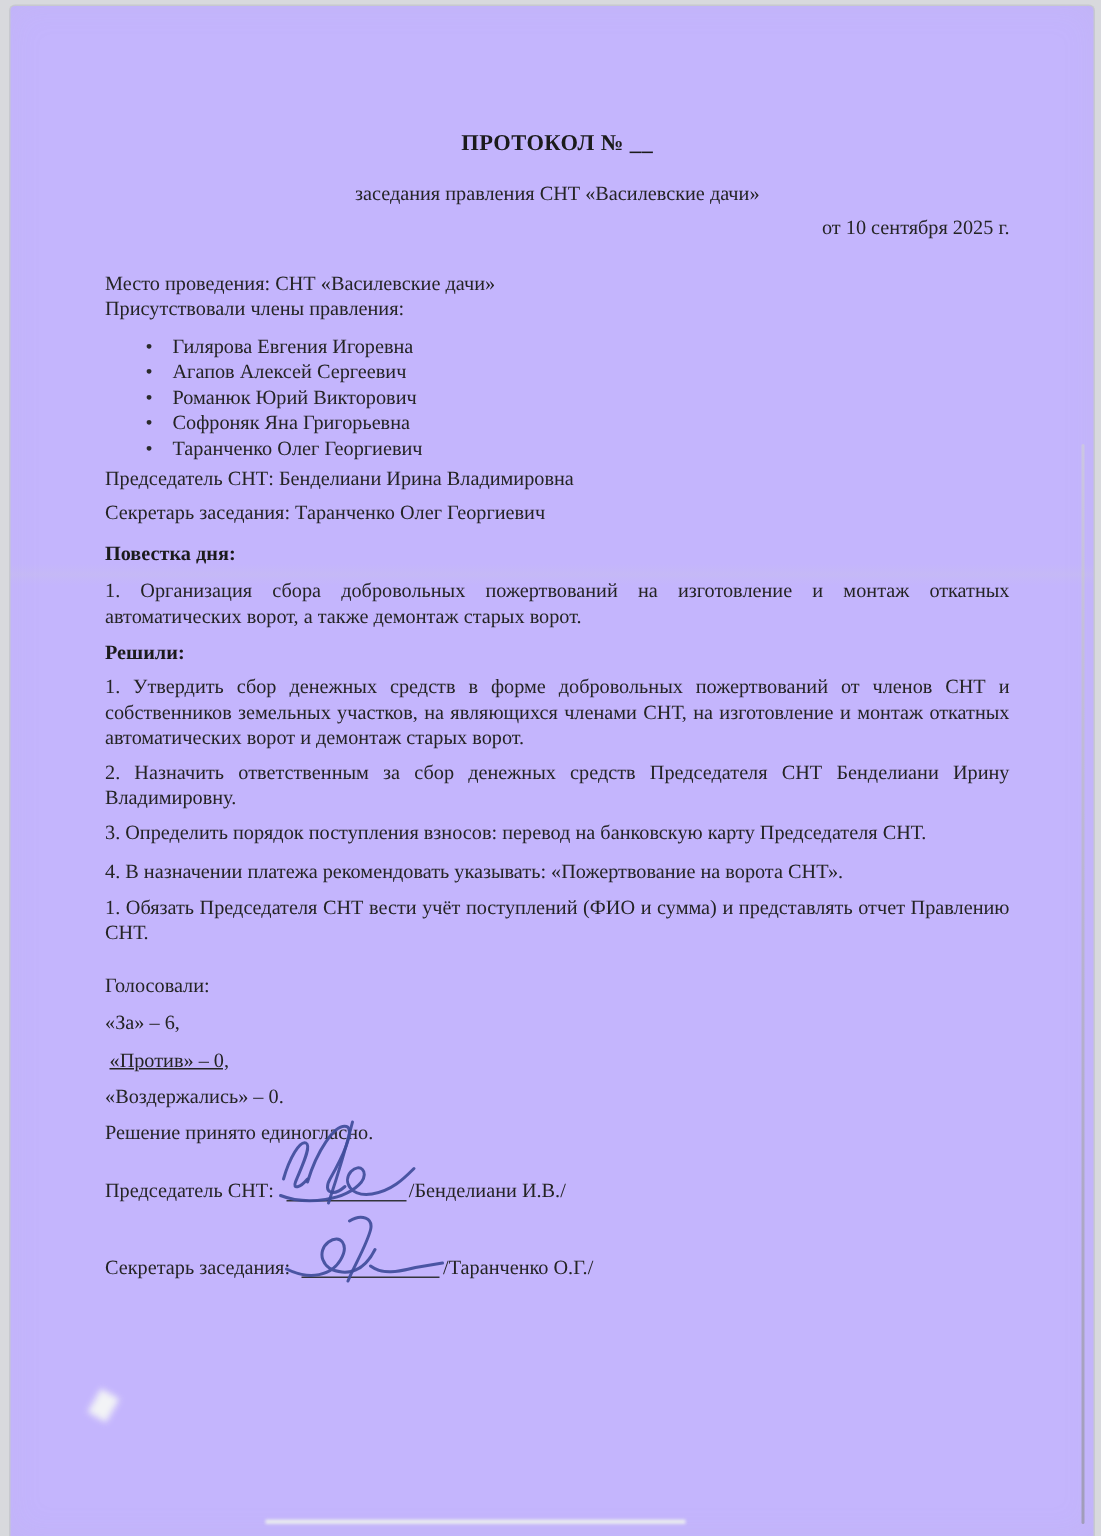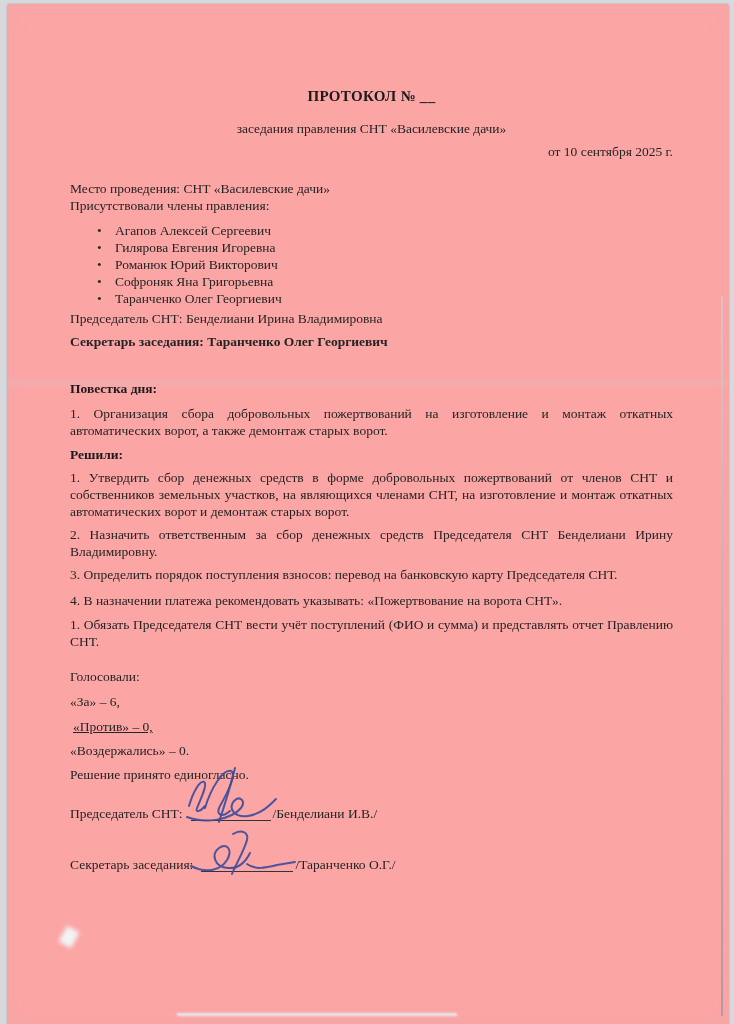--- a/index.html
+++ b/index.html
@@ -3,21 +3,21 @@
 <meta charset="utf-8">
 <style>
   html,body{margin:0;padding:0;}
   body{
     width:734px;height:1024px;position:relative;overflow:hidden;
     background:#d8d9dd;
     font-family:"Liberation Serif","DejaVu Serif",serif;
   }
   .page{
     position:absolute;left:7px;top:4px;right:5px;bottom:0;
-    background:#fca5a5;border-radius:3px 3px 0 0;
+    background:#c4b5fd;border-radius:3px 3px 0 0;
     box-shadow:0 0 0 1px rgba(185,187,194,.55), inset 0 0 22px rgba(178,180,190,.10);
   }
   .edge-line{
     position:absolute;right:6px;top:292px;bottom:8px;width:2px;
     background:linear-gradient(#cfd0d5,#8e9097);opacity:.65;border-radius:1px;
   }
   .crease{
     position:absolute;left:0;right:0;top:372px;height:14px;
     background:linear-gradient(rgba(205,206,212,0), rgba(205,206,212,.16), rgba(205,206,212,0));
     pointer-events:none;
@@ -34,21 +34,21 @@
   .bold{font-weight:bold;color:#1b1b1b;}
   .title{font-size:15px;letter-spacing:.3px;margin-bottom:15px;}
   .subtitle{margin-bottom:6px;}
   .dateline{margin-bottom:20px;text-align:right;}
   .mb0{margin-bottom:0;}
   .mb6{margin-bottom:6px;}
   .mb7{margin-bottom:7px;}
   .mb8{margin-bottom:8px;}
   .mb9{margin-bottom:9px;}
   .mb18{margin-bottom:18px;}
-  .mb21{margin-bottom:30px;font-weight:bold;}
+  .mb21{margin-bottom:10px;}
   .mb22{margin-bottom:22px;}
   ul.attendees{
     list-style:none;margin:8px 0 3px 0;padding:0 0 0 45px;
   }
   ul.attendees li{line-height:17px;position:relative;}
   ul.attendees li::before{
     content:"•";position:absolute;left:-18px;top:0;color:#2a2a2a;
   }
   .indent-sm{padding-left:3px;text-decoration:underline;}
   .sig-row{
@@ -80,22 +80,22 @@
   <div class="content">
 
     <p class="center bold title">ПРОТОКОЛ № __</p>
     <p class="center subtitle">заседания правления СНТ «Василевские дачи»</p>
     <p class="center dateline">от 10 сентября 2025 г.</p>
 
     <p class="mb0">Место проведения: СНТ «Василевские дачи»</p>
     <p class="mb0">Присутствовали члены правления:</p>
 
     <ul class="attendees">
+      <li>Гилярова Евгения Игоревна</li>
       <li>Агапов Алексей Сергеевич</li>
-      <li>Гилярова Евгения Игоревна</li>
       <li>Романюк Юрий Викторович</li>
       <li>Софроняк Яна Григорьевна</li>
       <li>Таранченко Олег Георгиевич</li>
     </ul>
 
     <p class="mb6">Председатель СНТ: Бенделиани Ирина Владимировна</p>
     <p class="mb21">Секретарь заседания: Таранченко Олег Георгиевич</p>
 
     <p class="bold mb8">Повестка дня:</p>
     <p class="just mb7">1. Организация сбора добровольных пожертвований на изготовление и монтаж откатных автоматических ворот, а также демонтаж старых ворот.</p>

